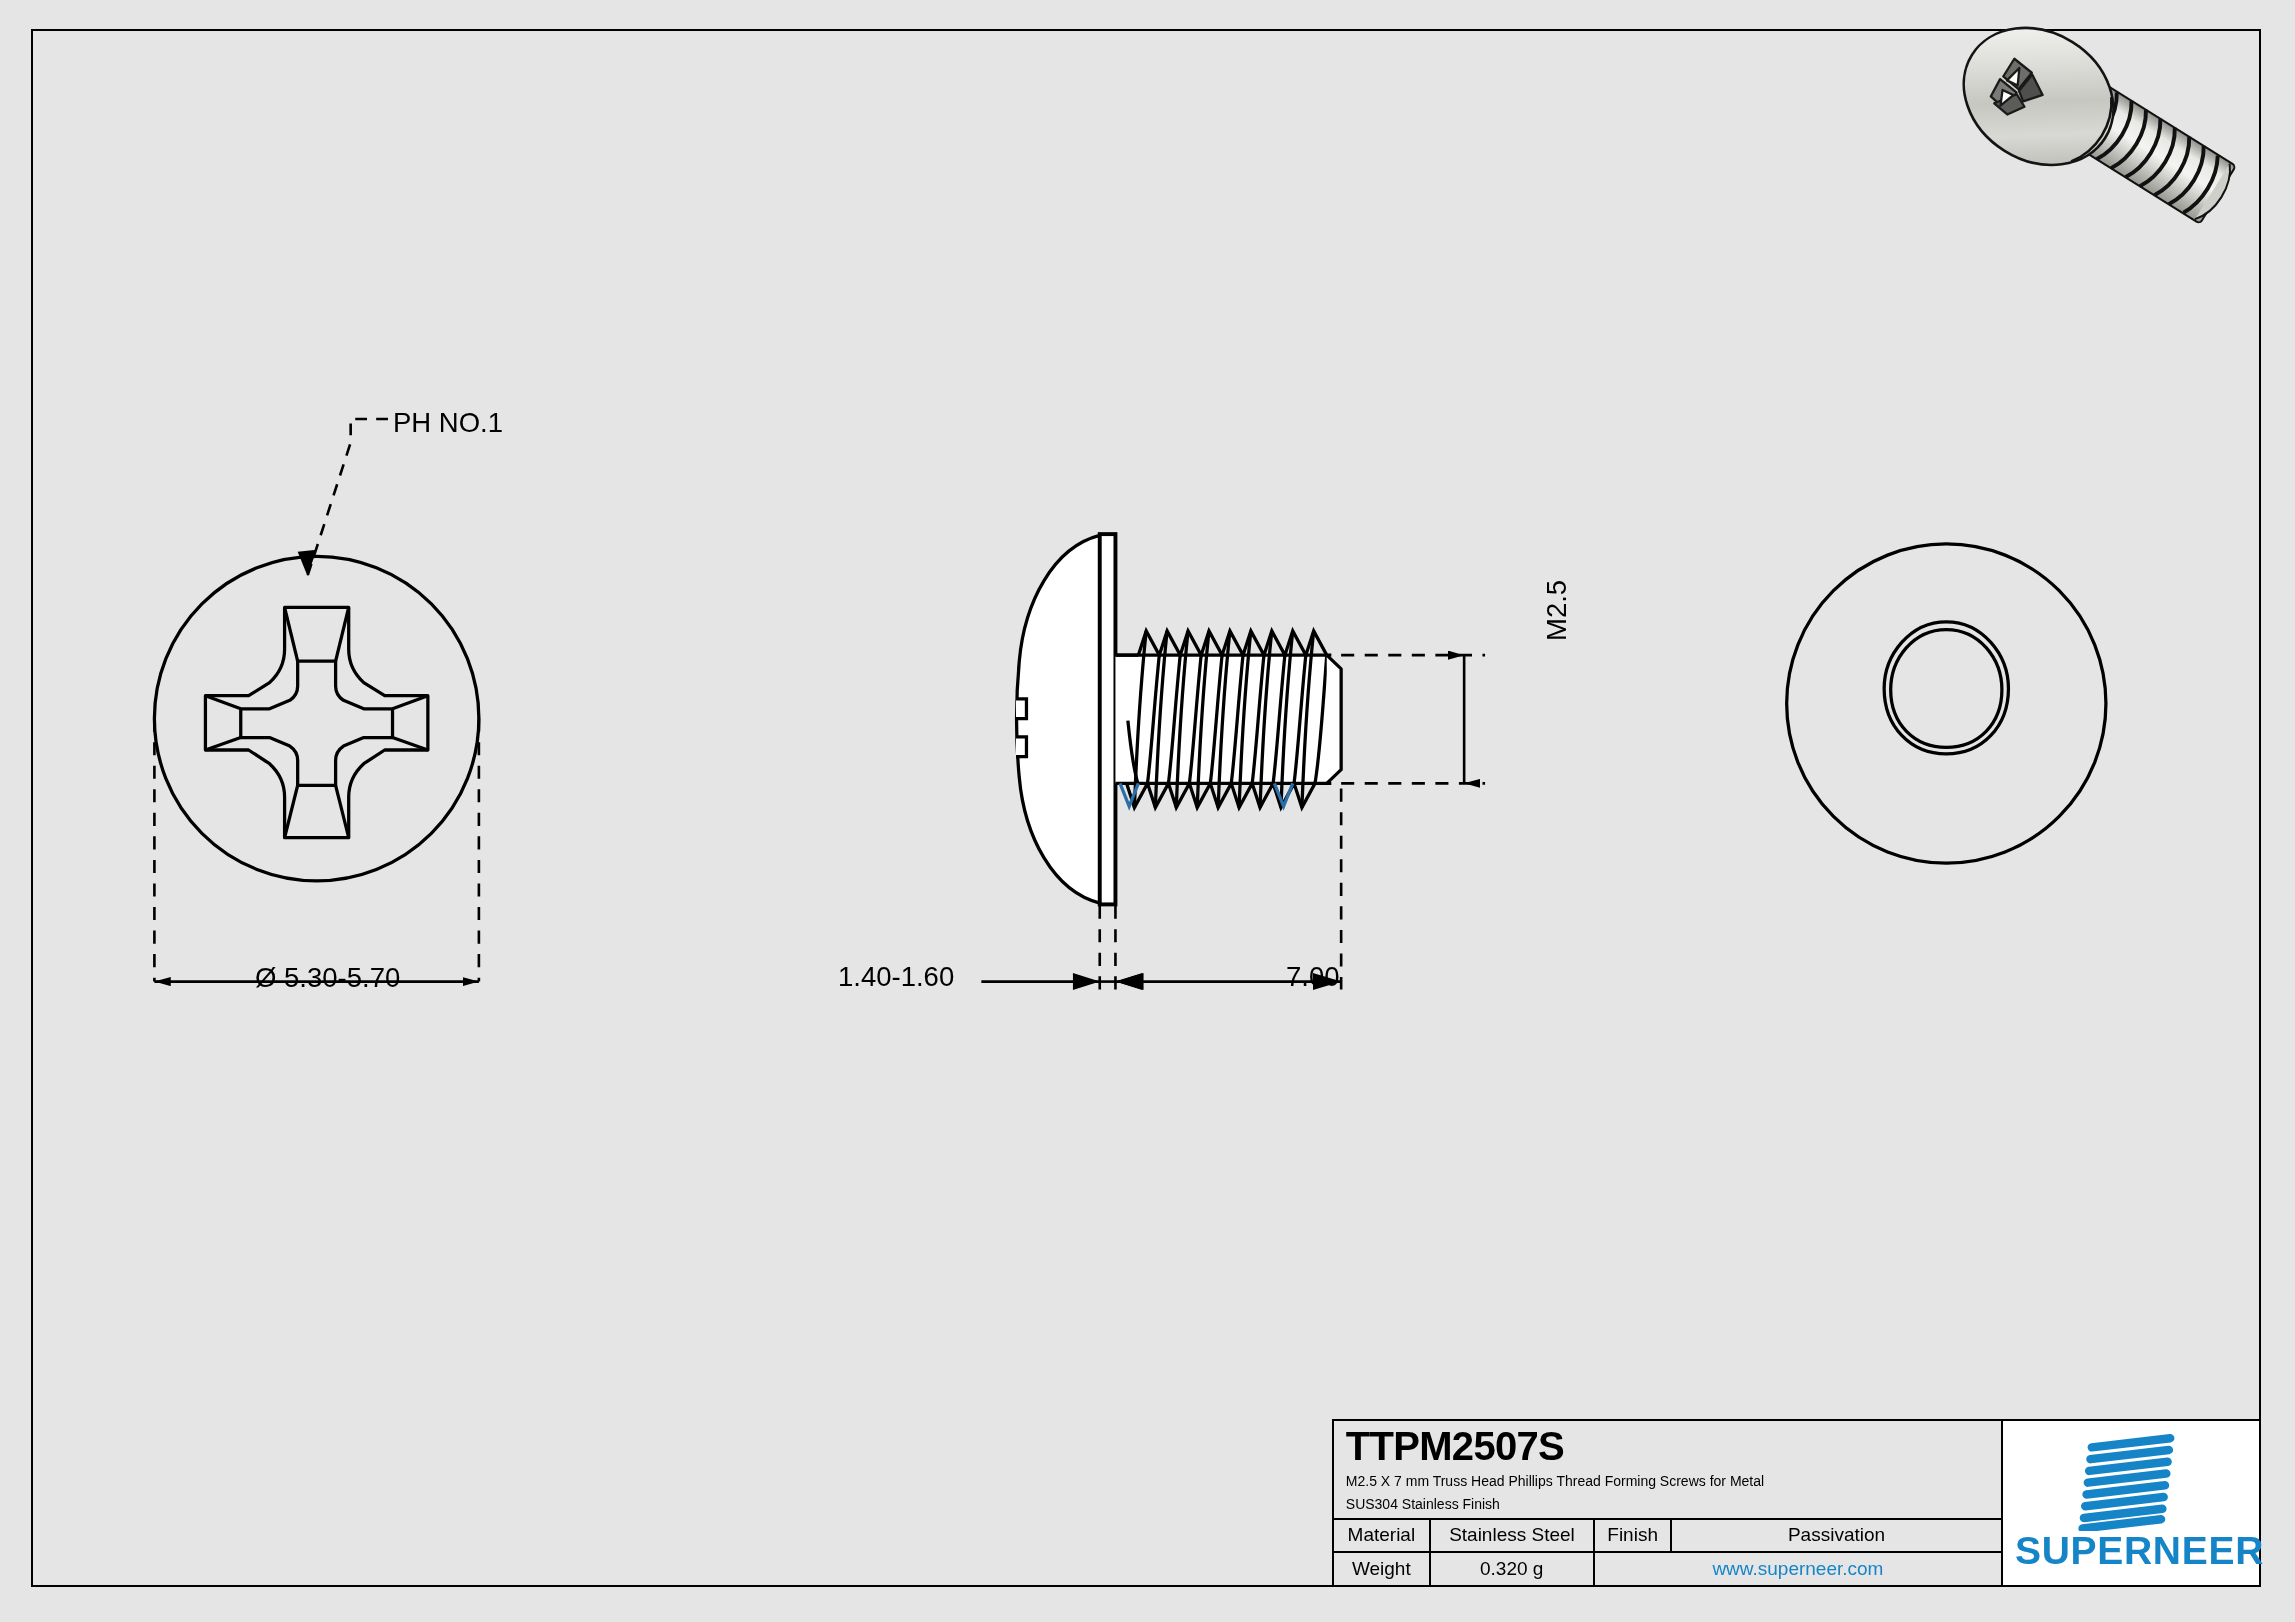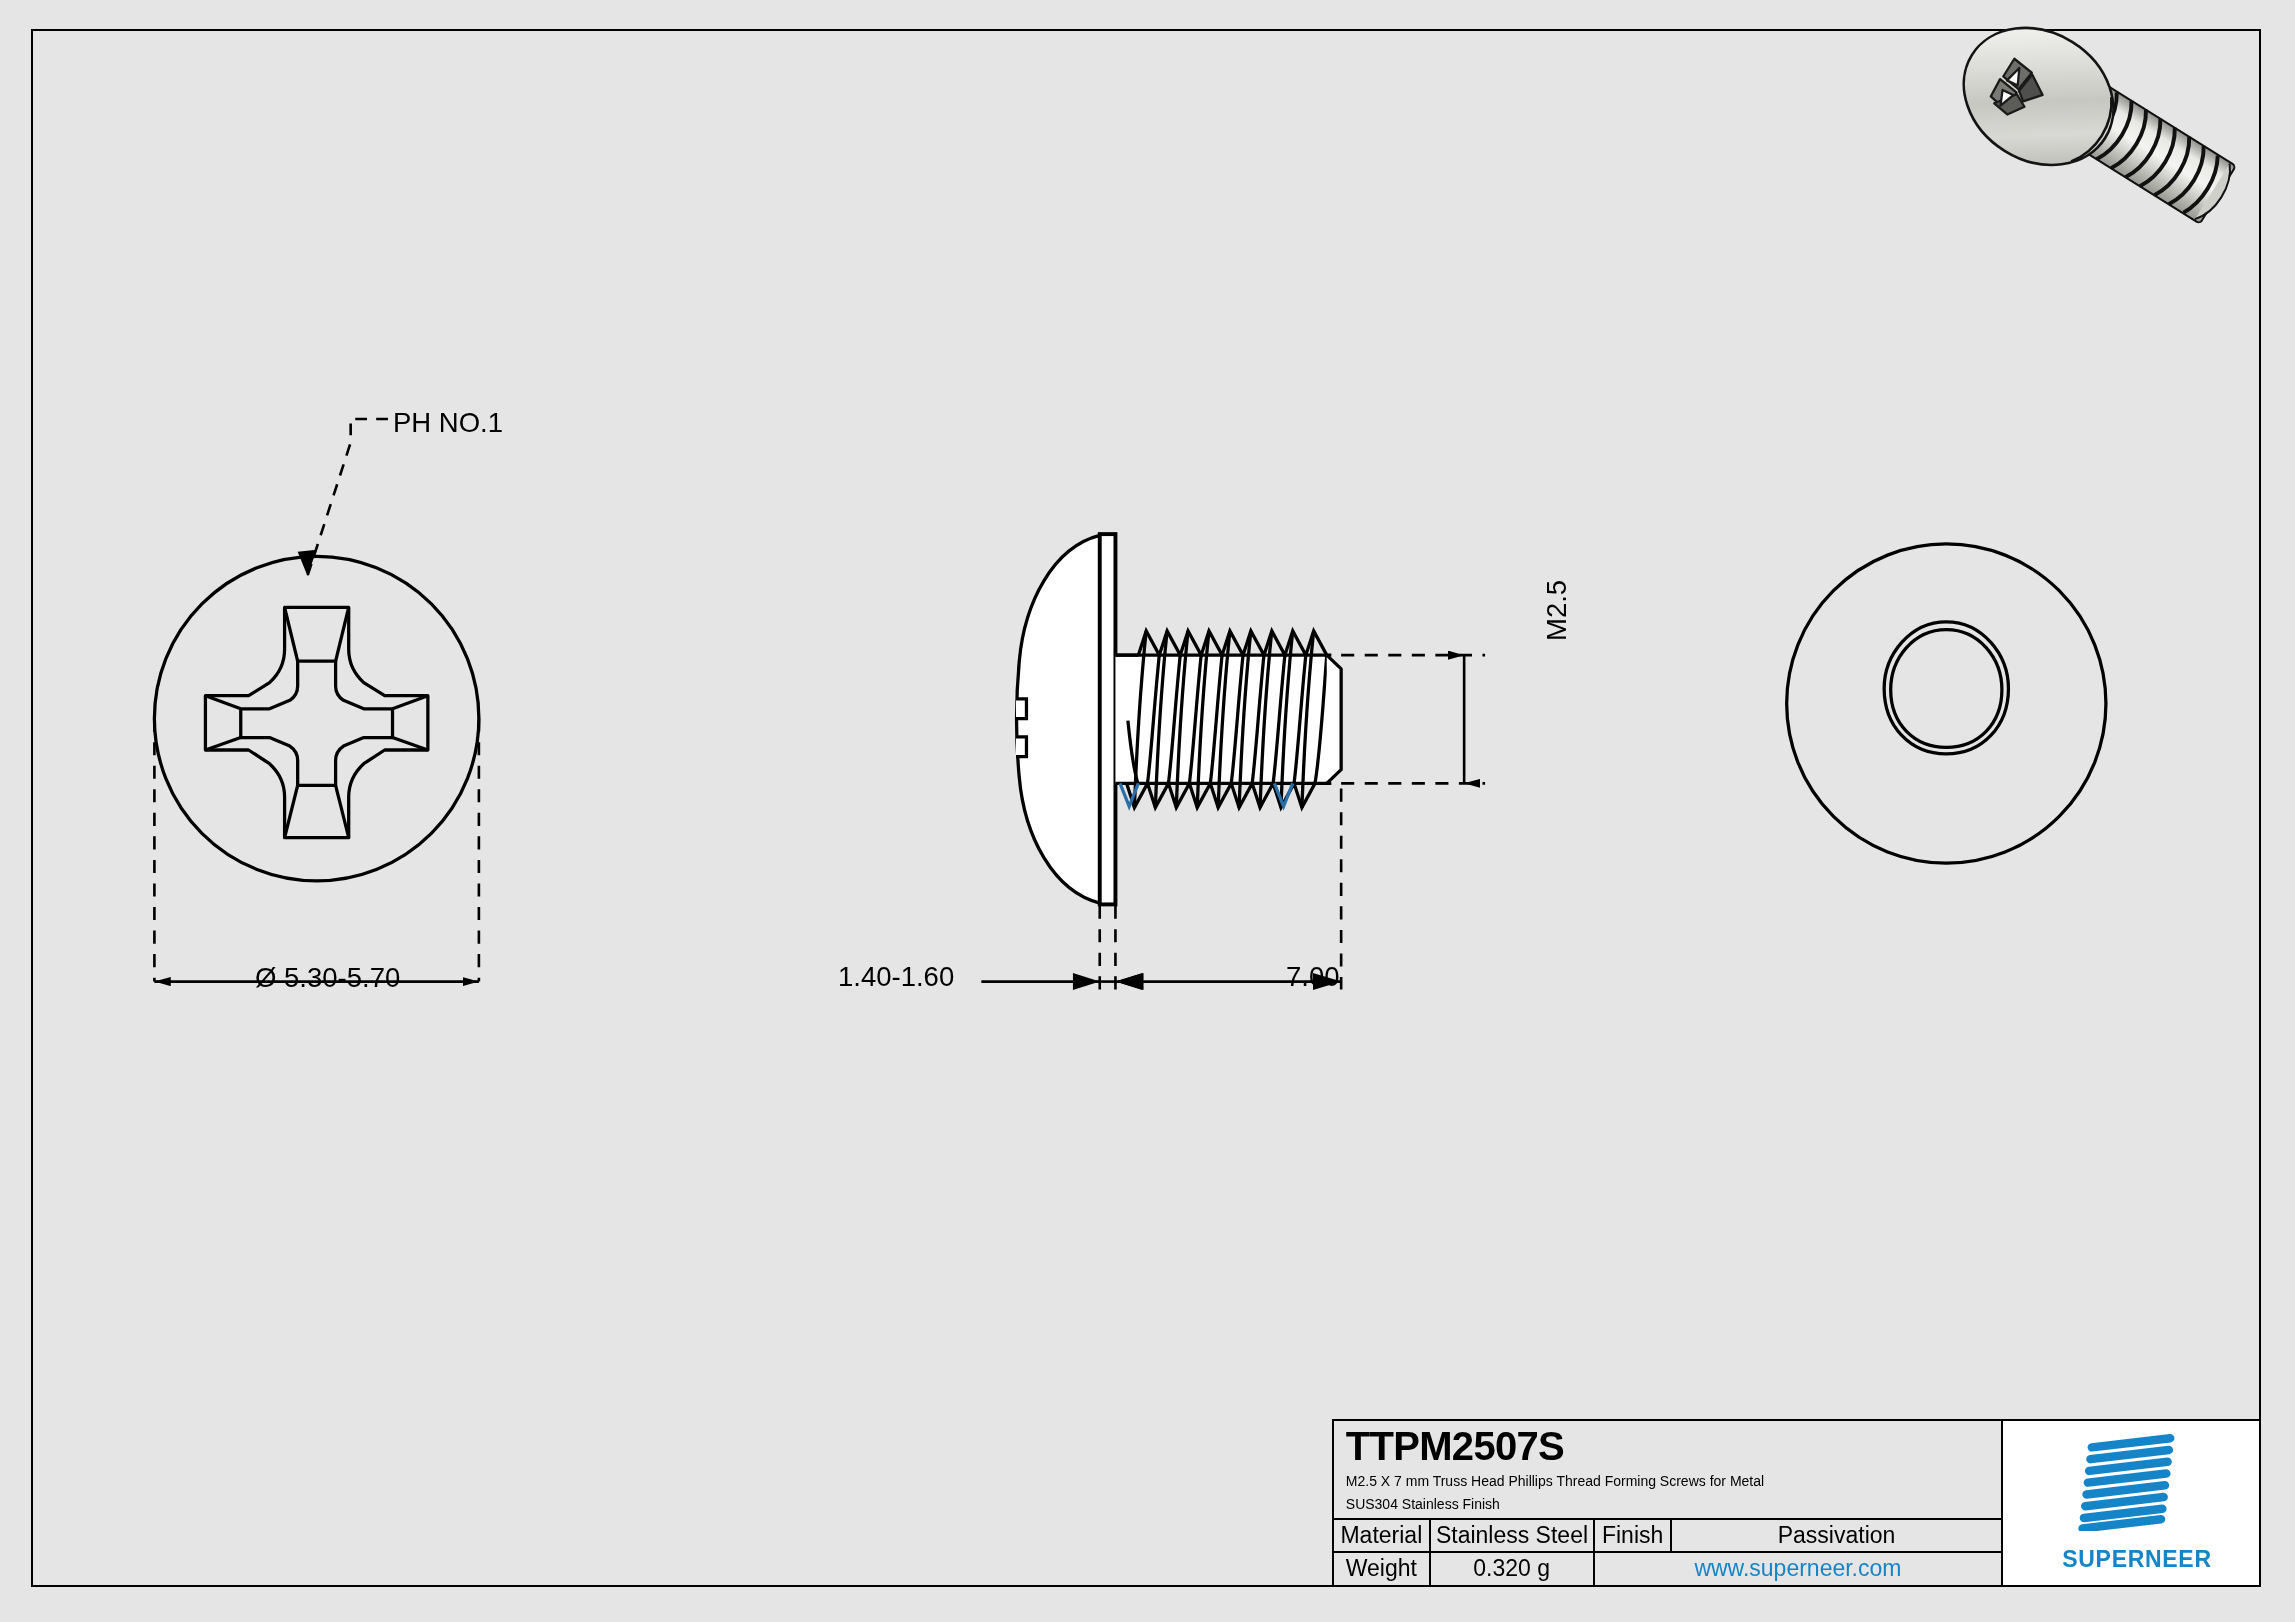--- a/index.html
+++ b/index.html
@@ -82,21 +82,21 @@
     flex-direction: row;
     height: 33px;
     box-sizing: border-box;
   }
   .tb-row.first { border-bottom: 2px solid #000; }
   .tb-cell {
     box-sizing: border-box;
     display: flex;
     align-items: center;
     justify-content: center;
-    font-size: 23px;
+    font-size: 19px;
     color: #000;
     height: 100%;
     overflow: hidden;
     white-space: nowrap;
   }
   .tb-cell.bordered-right { border-right: 2px solid #000; }
   .c-material-label { width: 97px; }
   .c-material-value { width: 165px; text-align: right; }
   .c-finish-label   { width: 77px; }
   .c-finish-value   { width: 330px; }
@@ -117,23 +117,23 @@
     position: absolute;
     left: 50%;
     top: 11.8px;
     transform: translateX(-50%);
   }
   #logo-word {
     position: absolute;
     left: 12px;
     right: 0;
     bottom: 11.8px;
-    text-align: center;
+    text-align: right;
     color: #1585c8;
-    font-size: 23px;
+    font-size: 39px;
     font-weight: bold;
     letter-spacing: 0.7px;
     font-family: "Liberation Sans", sans-serif;
   }
 
   
   .dim-text {
     position: absolute;
     color: #000;
     font-size: 27.5px;

